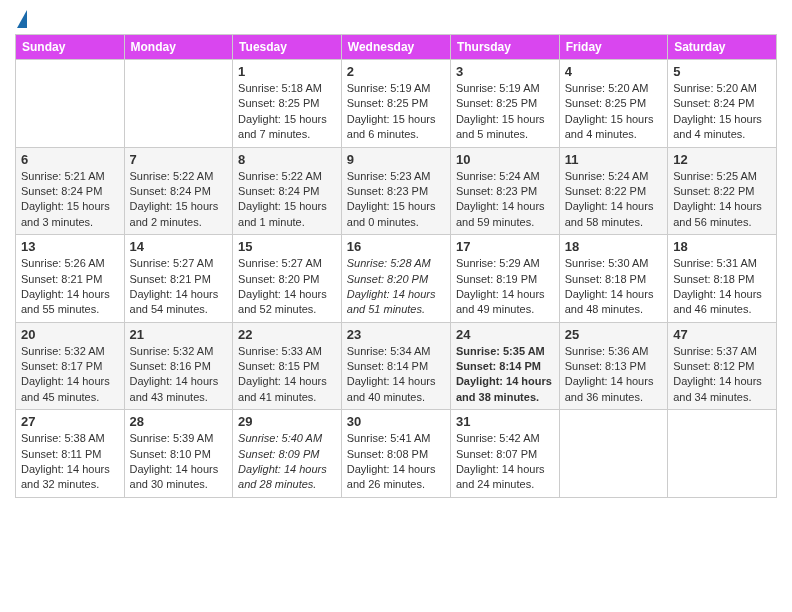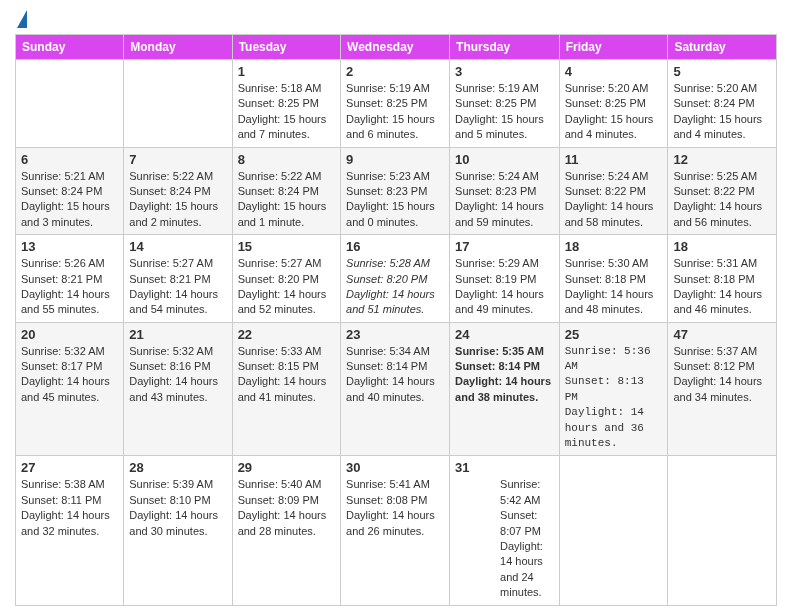--- a/index.html
+++ b/index.html
@@ -274,21 +274,21 @@
 Daylight: 14 hours and 40 minutes.</div>
         </td>
         <td>
           <span class="day-number">24</span>
           <div class="day-info" style="white-space: pre-line; font-weight: bold;">Sunrise: 5:35 AM
 Sunset: 8:14 PM
 Daylight: 14 hours and 38 minutes.</div>
         </td>
         <td>
           <span class="day-number">25</span>
-          <div class="day-info" style="white-space: pre-line; font-family: Liberation Mono, monospace;">Sunrise: 5:36 AM
+          <div class="day-info" style="white-space: pre-line;">Sunrise: 5:36 AM
 Sunset: 8:13 PM
 Daylight: 14 hours and 36 minutes.</div>
         </td>
         <td>
           <span class="day-number">47</span>
           <div class="day-info" style="white-space: pre-line;">Sunrise: 5:37 AM
 Sunset: 8:12 PM
 Daylight: 14 hours and 34 minutes.</div>
         </td>
       </tr>
@@ -300,33 +300,33 @@
 Daylight: 14 hours and 32 minutes.</div>
         </td>
         <td>
           <span class="day-number">28</span>
           <div class="day-info" style="white-space: pre-line;">Sunrise: 5:39 AM
 Sunset: 8:10 PM
 Daylight: 14 hours and 30 minutes.</div>
         </td>
         <td>
           <span class="day-number">29</span>
-          <div class="day-info" style="white-space: pre-line;">Sunrise: 5:40 AM
+          <div class="day-info" style="white-space: pre-line; font-style: italic;">Sunrise: 5:40 AM
 Sunset: 8:09 PM
 Daylight: 14 hours and 28 minutes.</div>
         </td>
         <td>
           <span class="day-number">30</span>
           <div class="day-info" style="white-space: pre-line;">Sunrise: 5:41 AM
 Sunset: 8:08 PM
 Daylight: 14 hours and 26 minutes.</div>
         </td>
         <td>
           <span class="day-number">31</span>
-          <div class="day-info" style="white-space: pre-line; margin-left: 45px;">Sunrise: 5:42 AM
+          <div class="day-info" style="white-space: pre-line;">Sunrise: 5:42 AM
 Sunset: 8:07 PM
 Daylight: 14 hours and 24 minutes.</div>
         </td>
         <td class="empty-cell"></td>
         <td class="empty-cell"></td>
       </tr>
     </tbody>
 </table>
 
 </body></html>

